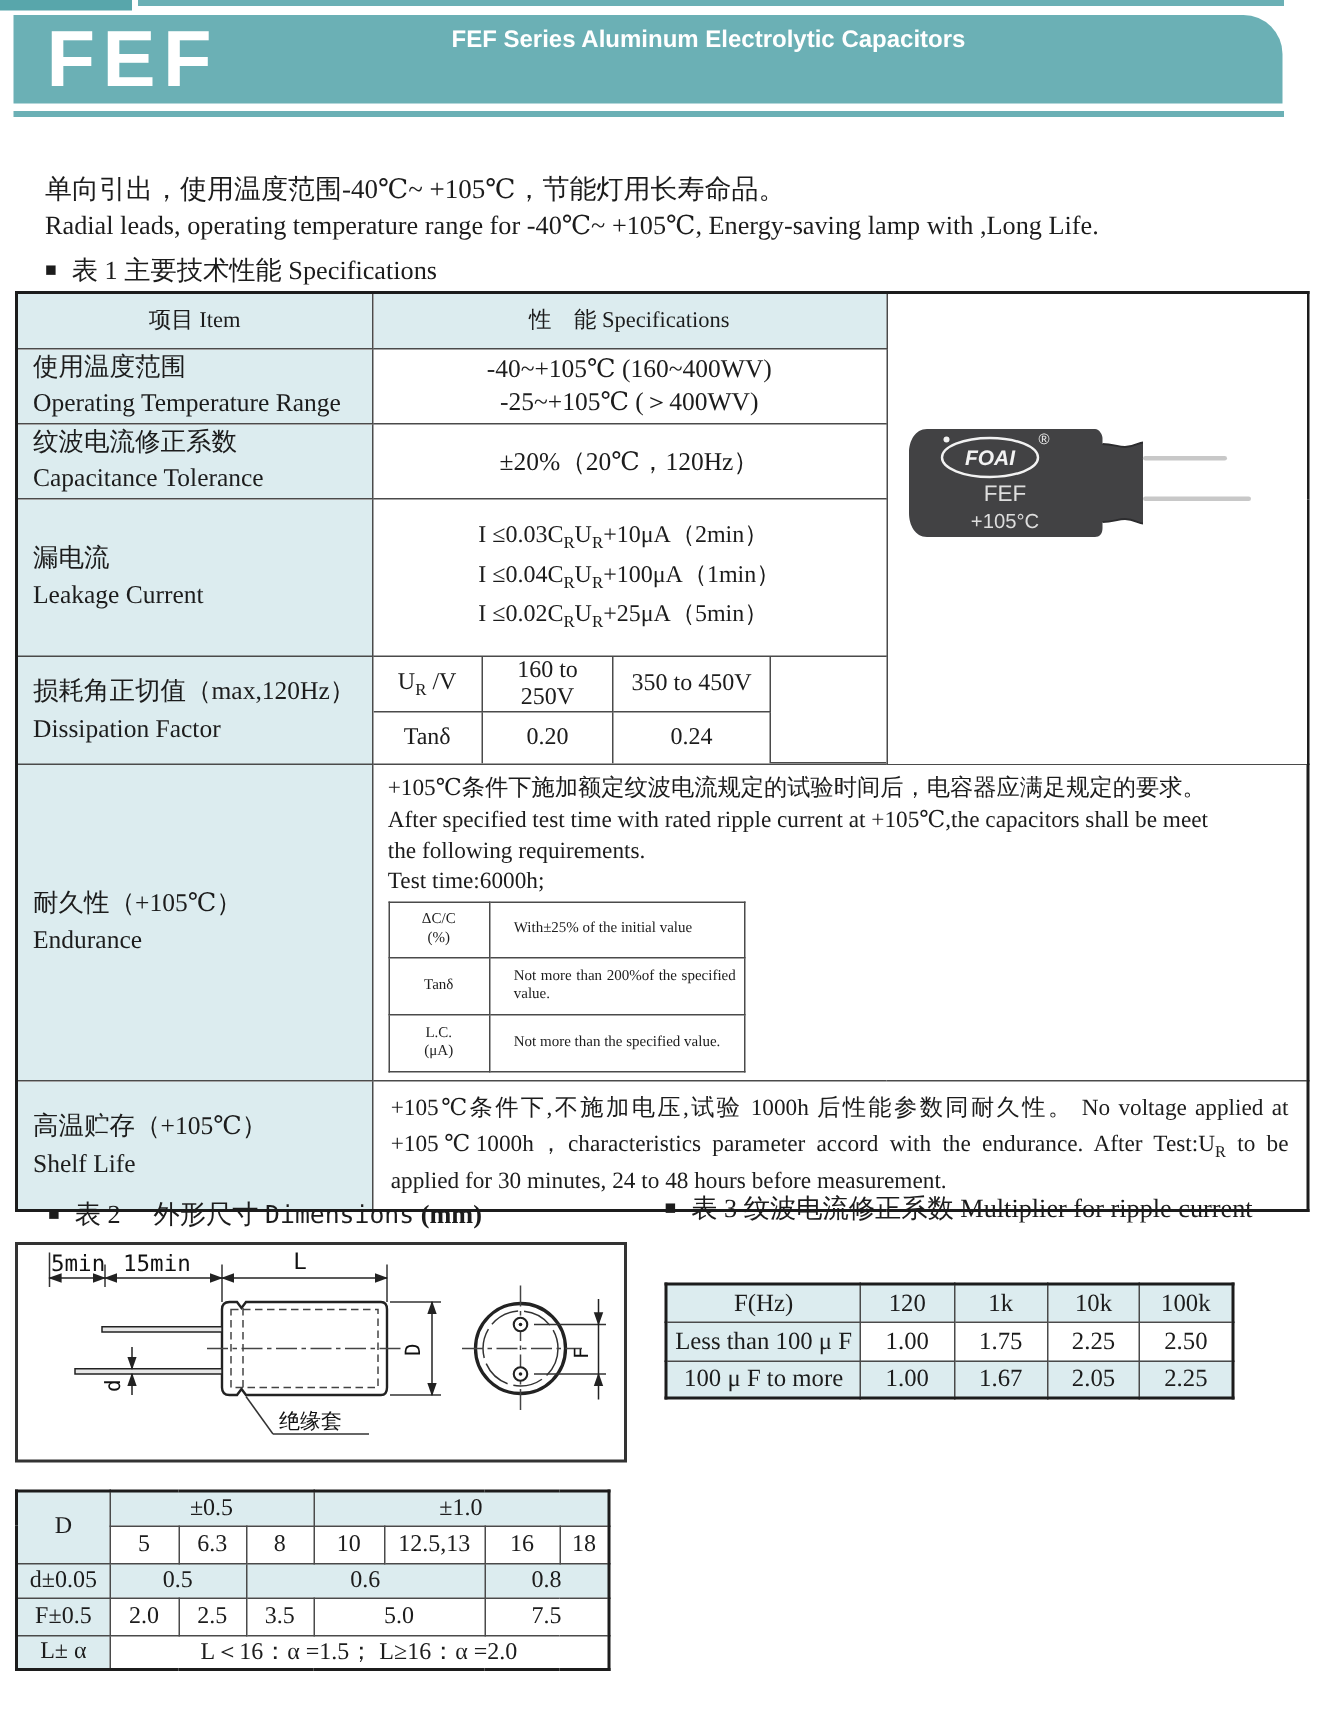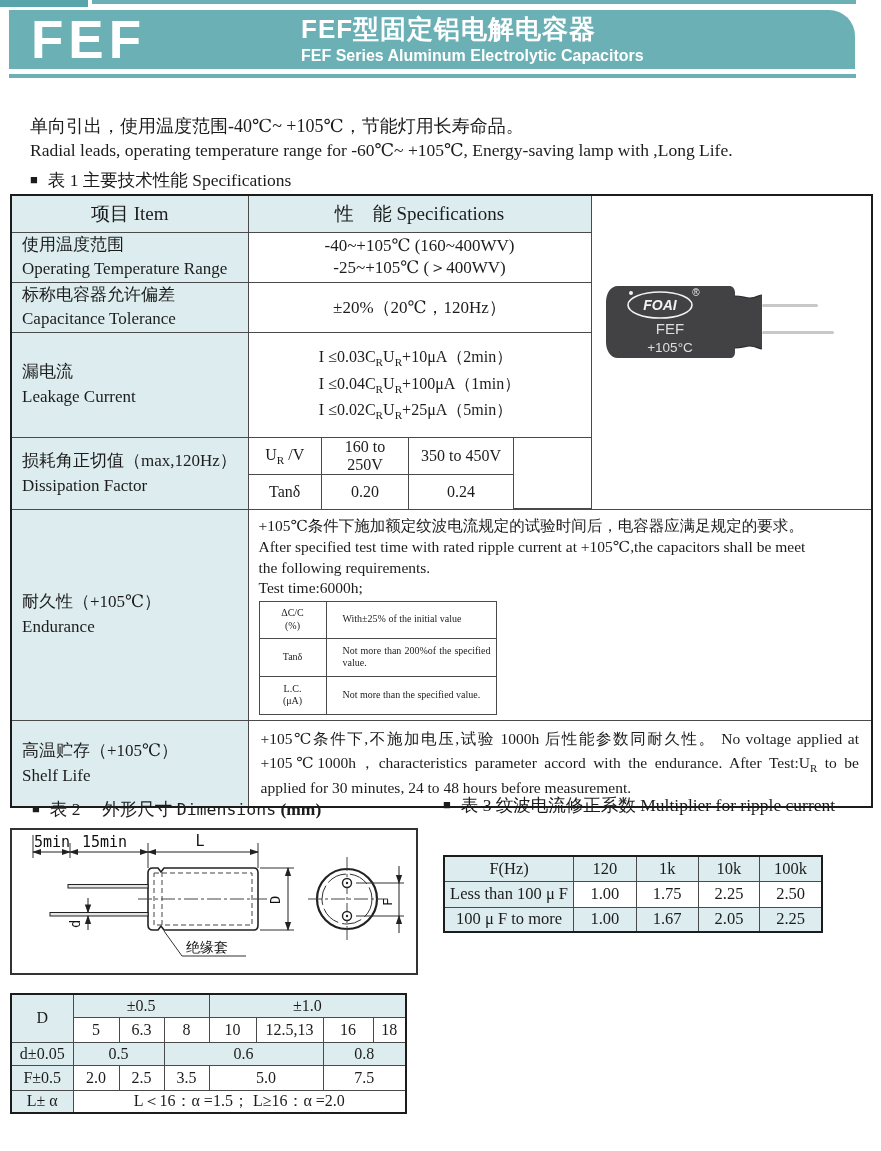--- a/index.html
+++ b/index.html
@@ -31,21 +31,21 @@
   .t2-title .mono{font-family:"DejaVu Sans Mono","Liberation Mono",monospace;font-size:16.5px;}
   .t3-title{left:443px;top:791px;width:430px;line-height:27px;}
   
   table{border-collapse:collapse;table-layout:fixed;}
   .blue{background:#dcecef;}
   .c{text-align:center;}
   
   .t1{left:10px;top:194px;width:861px;border:2px solid #1c1c1c;}
   .t1 td{border:1px solid #4a4a4a;font-size:17px;vertical-align:middle;padding:0 6px;overflow:hidden;}
   .t1 td.lab{padding-left:10px;line-height:1.45;}
-  .t1 td.hdr{font-size:19px;}
+  .t1 td.hdr{font-size:15px;}
   .leak-wrap{text-align:center;}
   .leak{display:inline-block;text-align:left;font-size:16px;line-height:1.55;}
   .subtbl{width:100%;height:100%;}
   .subtbl td{border:0;border-right:1px solid #4a4a4a;border-bottom:1px solid #4a4a4a;font-size:16px;text-align:center;}
   .subtbl tr:last-child td{border-bottom:0;}
   .subtbl td.endcol{border-right:0;}
   .t1 td.nopad{padding:0;}
   .endur{vertical-align:top !important;padding:5px 10px !important;}
   .endur .dz{font-size:15.5px;line-height:22px;}
   .endur .de{font-size:15.5px;line-height:20.5px;}
@@ -68,28 +68,27 @@
 </style>
 </head>
 <body>
 
 <div class="abs topblock"></div>
 <div class="abs topline"></div>
 
 <div class="abs banner">
   <div class="abs fef-code">FEF</div>
   <div class="abs banner-titles">
-    <div class="banner-title-zh">FEF型固定铝电解电容器</div>
     <div class="banner-title-en">FEF Series Aluminum Electrolytic Capacitors</div>
   </div>
 </div>
 <div class="abs banner-underline"></div>
 
 <div class="abs intro-zh">单向引出，使用温度范围-40℃~ +105℃，节能灯用长寿命品。</div>
-<div class="abs intro-en">Radial leads, operating temperature range for -60℃~ +105℃, Energy-saving lamp with ,Long Life.</div>
+<div class="abs intro-en">Radial leads, operating temperature range for -40℃~ +105℃, Energy-saving lamp with ,Long Life.</div>
 
 <div class="abs sec-title t1-title">
   <span class="marker">■</span><span>表 1 主要技术性能</span>
   <span>Specifications</span>
 </div>
 
 <table class="abs t1">
   <colgroup>
       <col style="width:237px">
       <col style="width:343px">
@@ -121,21 +120,21 @@
       <div>使用温度范围</div>
       <div>Operating Temperature Range</div>
     </td>
     <td class="c">
       <div>-40~+105℃ (160~400WV)</div>
       <div>-25~+105℃ (＞400WV)</div>
     </td>
   </tr>
   <tr style="height:47px">
     <td class="blue lab">
-      <div>标称电容器允许偏差</div>
+      <div>纹波电流修正系数</div>
       <div>Capacitance Tolerance</div>
     </td>
     <td class="c">±20%（20℃，120Hz）</td>
   </tr>
   <tr style="height:105px">
     <td class="blue lab">
       <div>漏电流</div>
       <div>Leakage Current</div>
     </td>
     <td class="leak-wrap">

